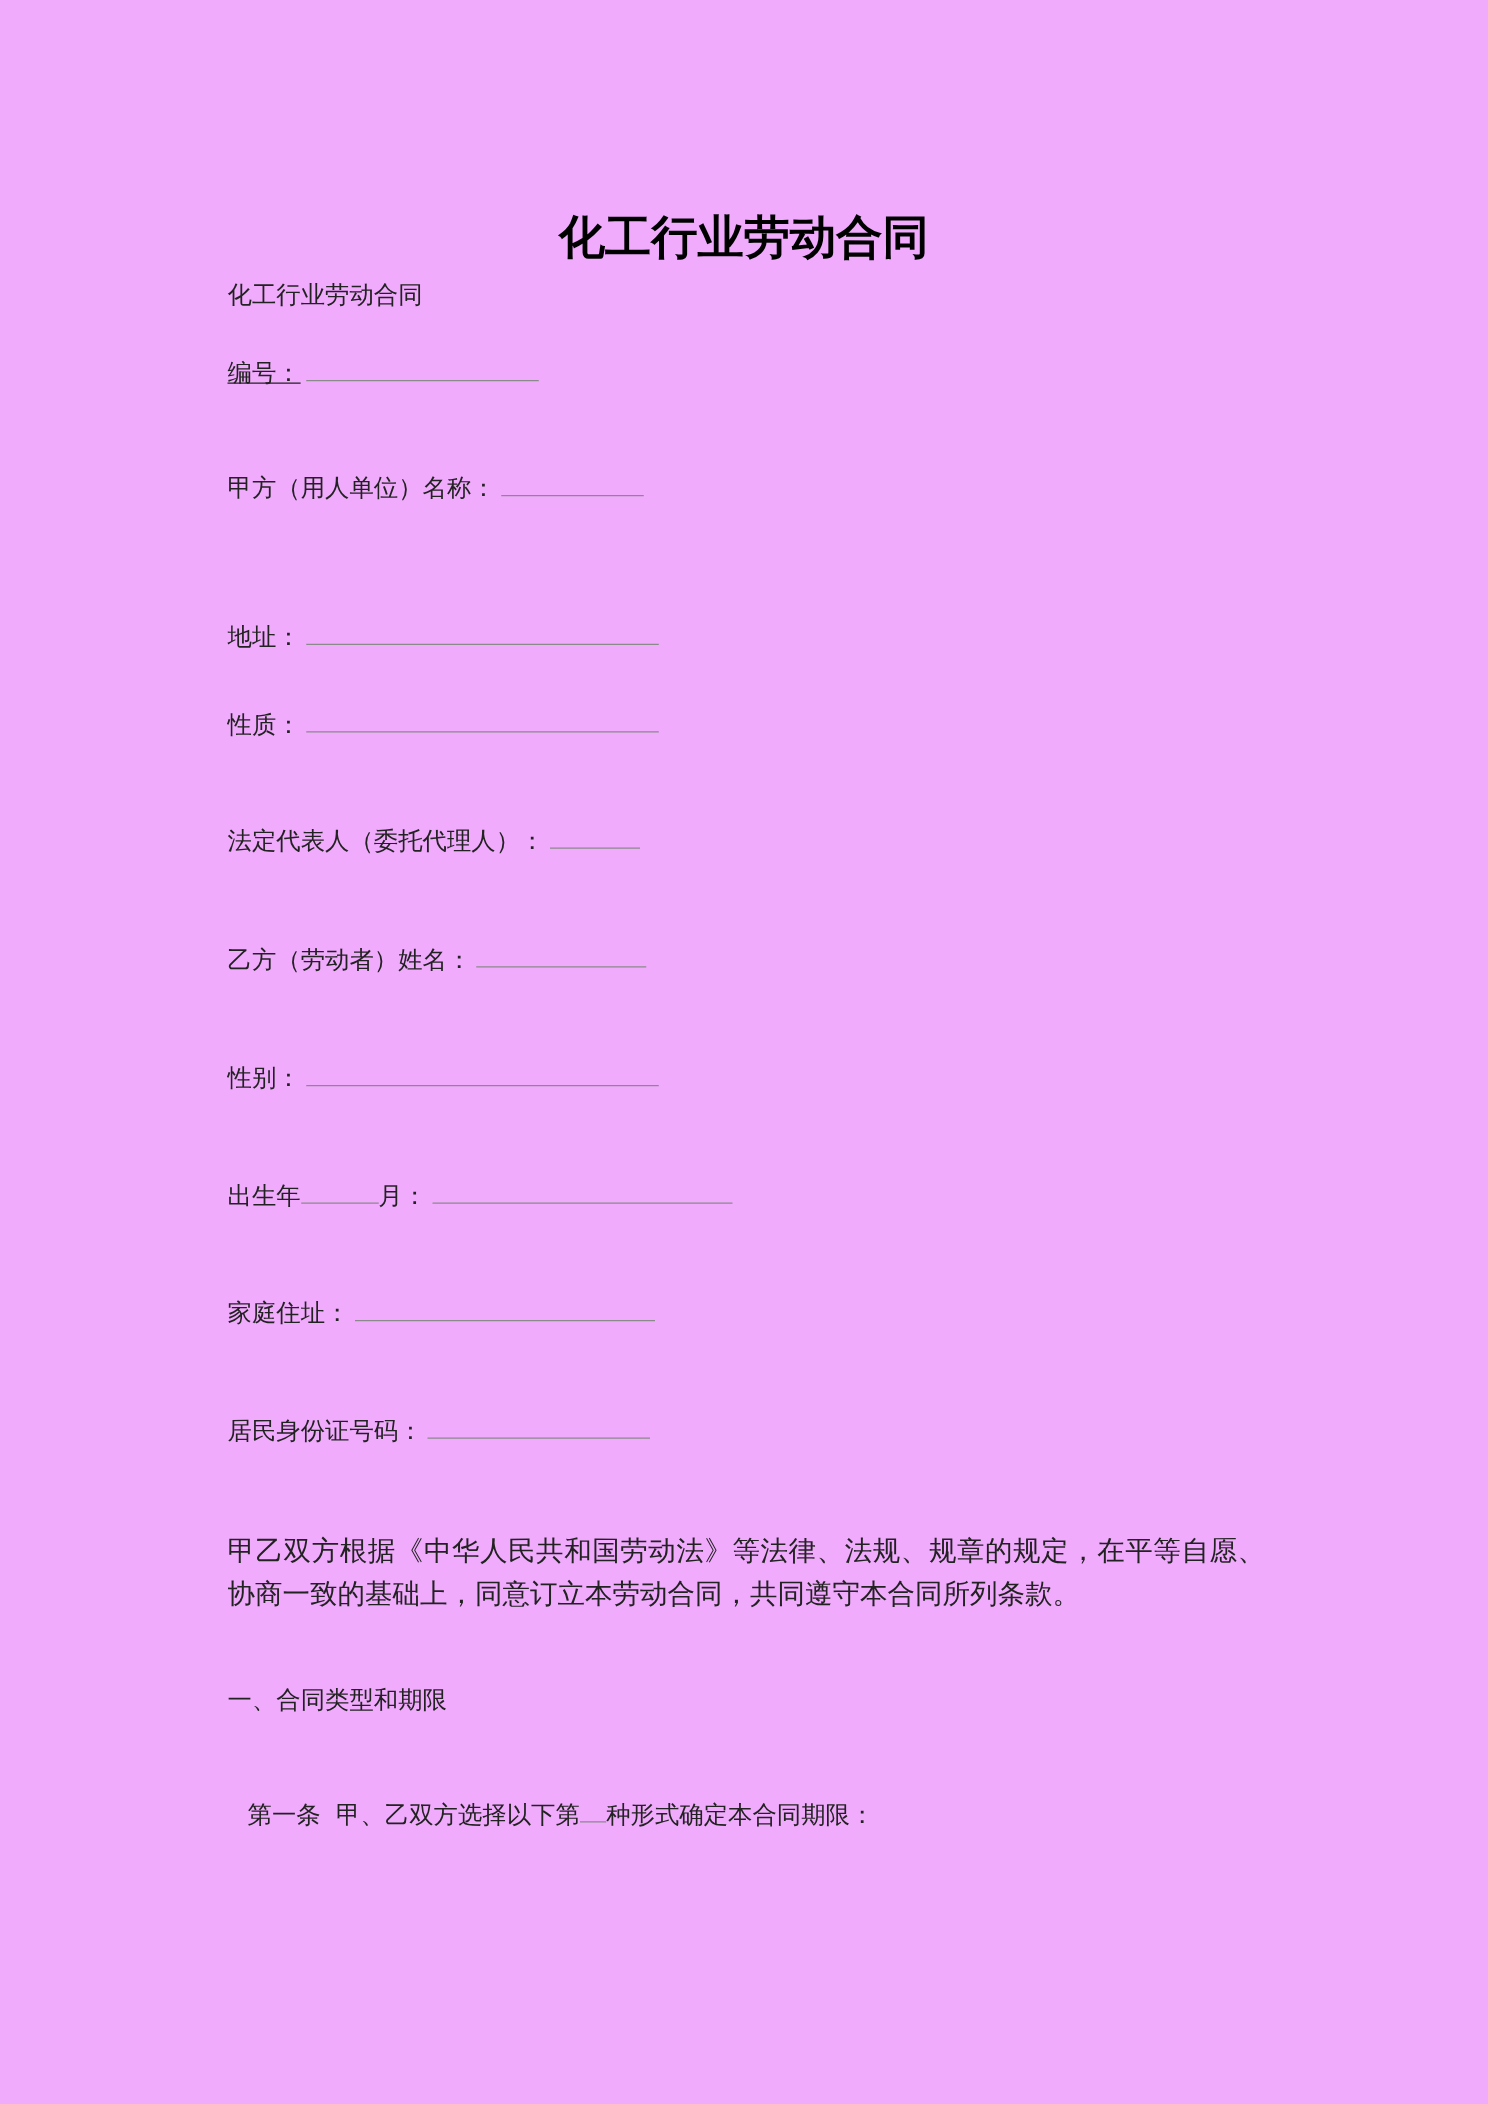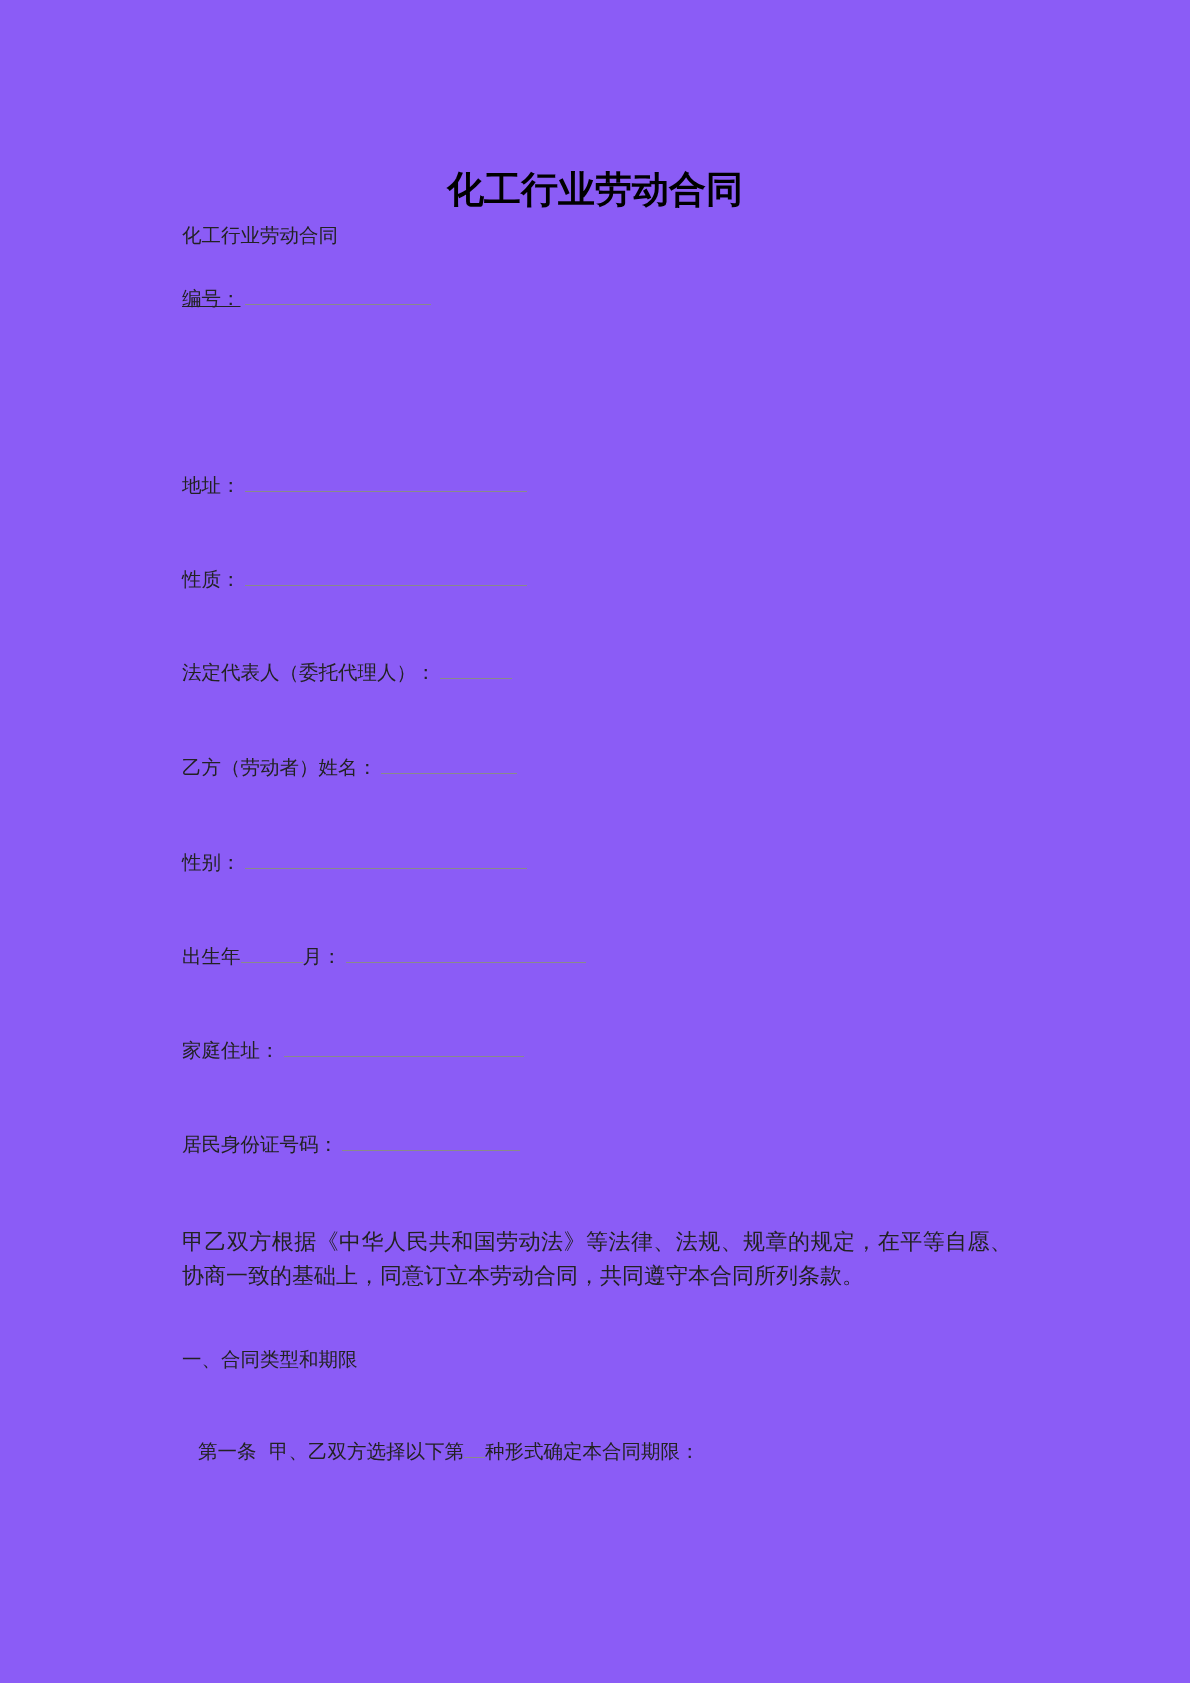--- a/index.html
+++ b/index.html
@@ -1,21 +1,21 @@
 <!DOCTYPE html>
 <html><head>
   <meta charset="utf-8">
   <style>
     html, body { margin: 0; padding: 0; background: #ffffff; }
     body {
       width: 1190px; height: 1683px; position: relative; overflow: hidden;
       font-family: "DejaVu Serif", "Liberation Serif", serif;
       color: #1a1a1a;
     }
-    .page { position: absolute; left: 0; top: 0; width: 1190px; height: 1683px; background: #8b5cf6; }
+    .page { position: absolute; left: 0; top: 0; width: 1190px; height: 1683px; background: #f0abfc; }
     .title {
       position: absolute; left: 0; width: 1190px; top: 166px;
       text-align: center; font-size: 37px; font-weight: bold; color: #000;
       line-height: 46px; letter-spacing: 0px;
     }
     .line {
       position: absolute; left: 182px;
       font-size: 19.5px; line-height: 26px; white-space: nowrap; color: #222;
     }
     .blank {
@@ -35,22 +35,25 @@
 <div class="page">
 
   <div class="title">化工行业劳动合同</div>
 
   <div class="line" style="top:223px;">化工行业劳动合同</div>
 
   <div class="line" style="top:286px;text-decoration:underline;">
     <span>编号：</span><span class="blank" style="width:186px;"></span>
   </div>
 
+  <div class="line" style="top:378px;">
+    <span>甲方（用人单位）名称：</span><span class="blank" style="width:114px;"></span>
+  </div>
 
-  <div class="line" style="top:473px;text-align:right;">
+  <div class="line" style="top:497px;text-align:right;">
     <span>地址：</span><span class="blank" style="width:282px;"></span>
   </div>
 
   <div class="line" style="top:567px;">
     <span>性质：</span><span class="blank" style="width:282px;"></span>
   </div>
 
   <div class="line" style="top:660px;">
     <span>法定代表人（委托代理人）：</span><span class="blank" style="width:72px;"></span>
   </div>

